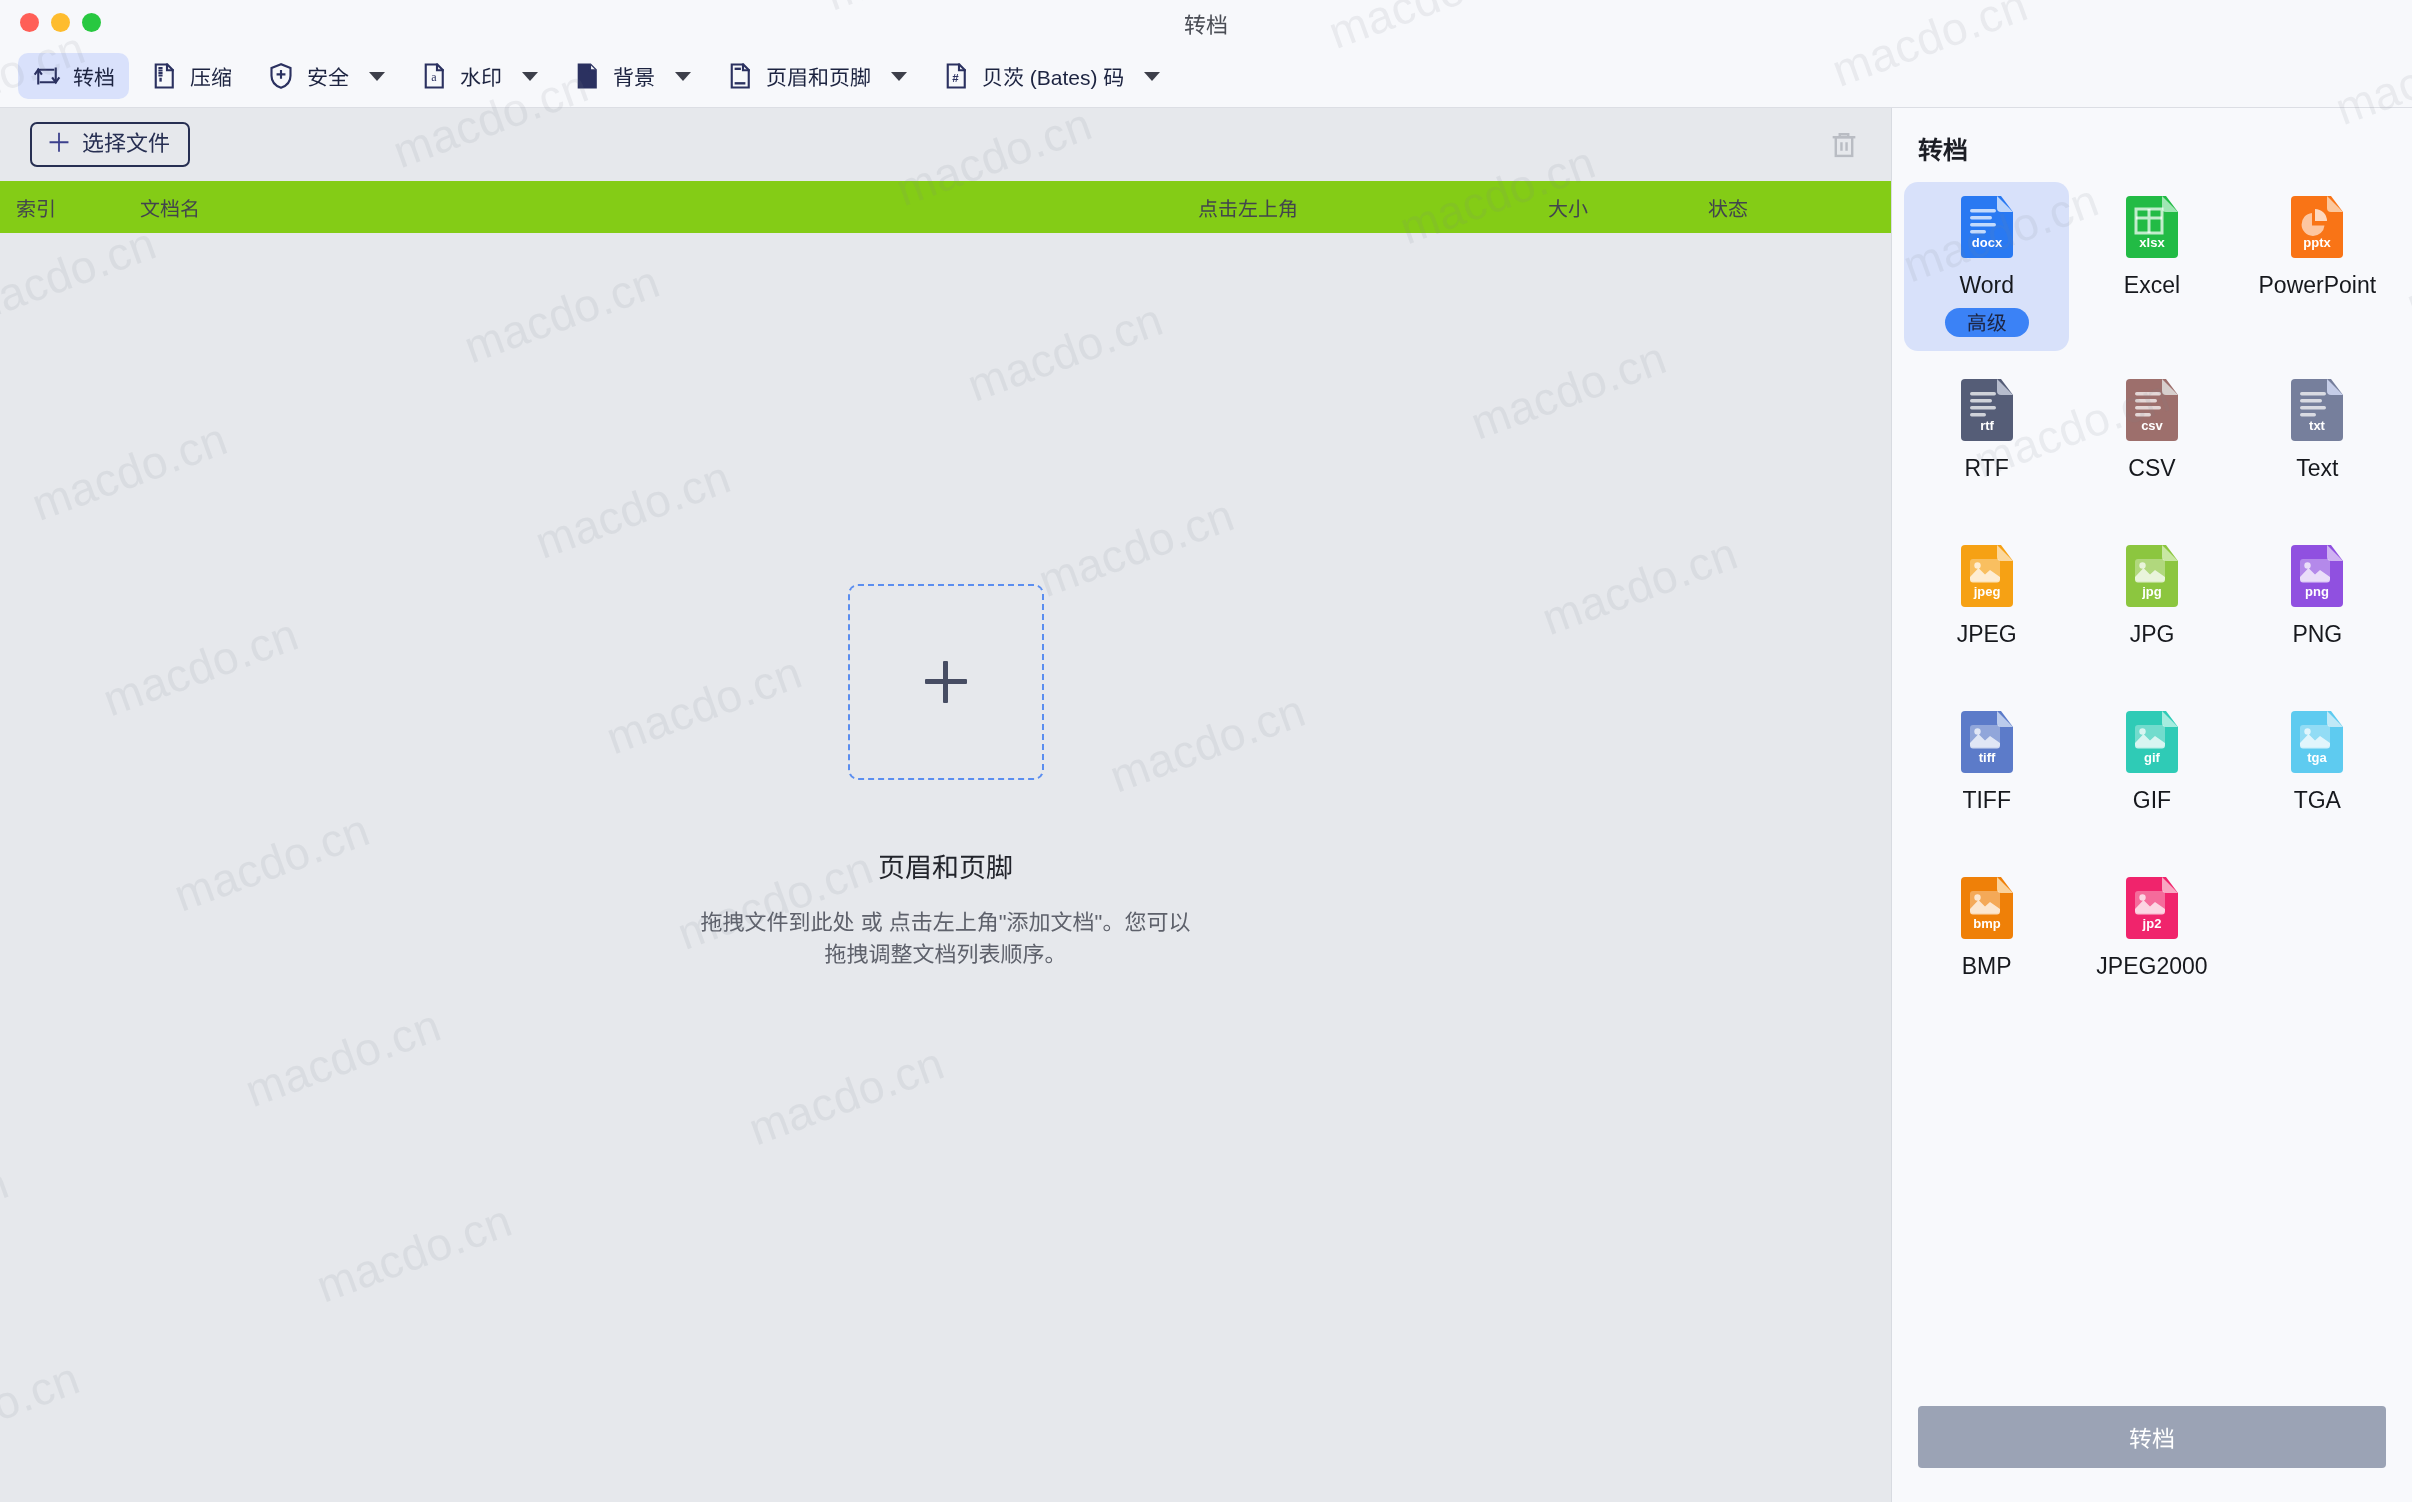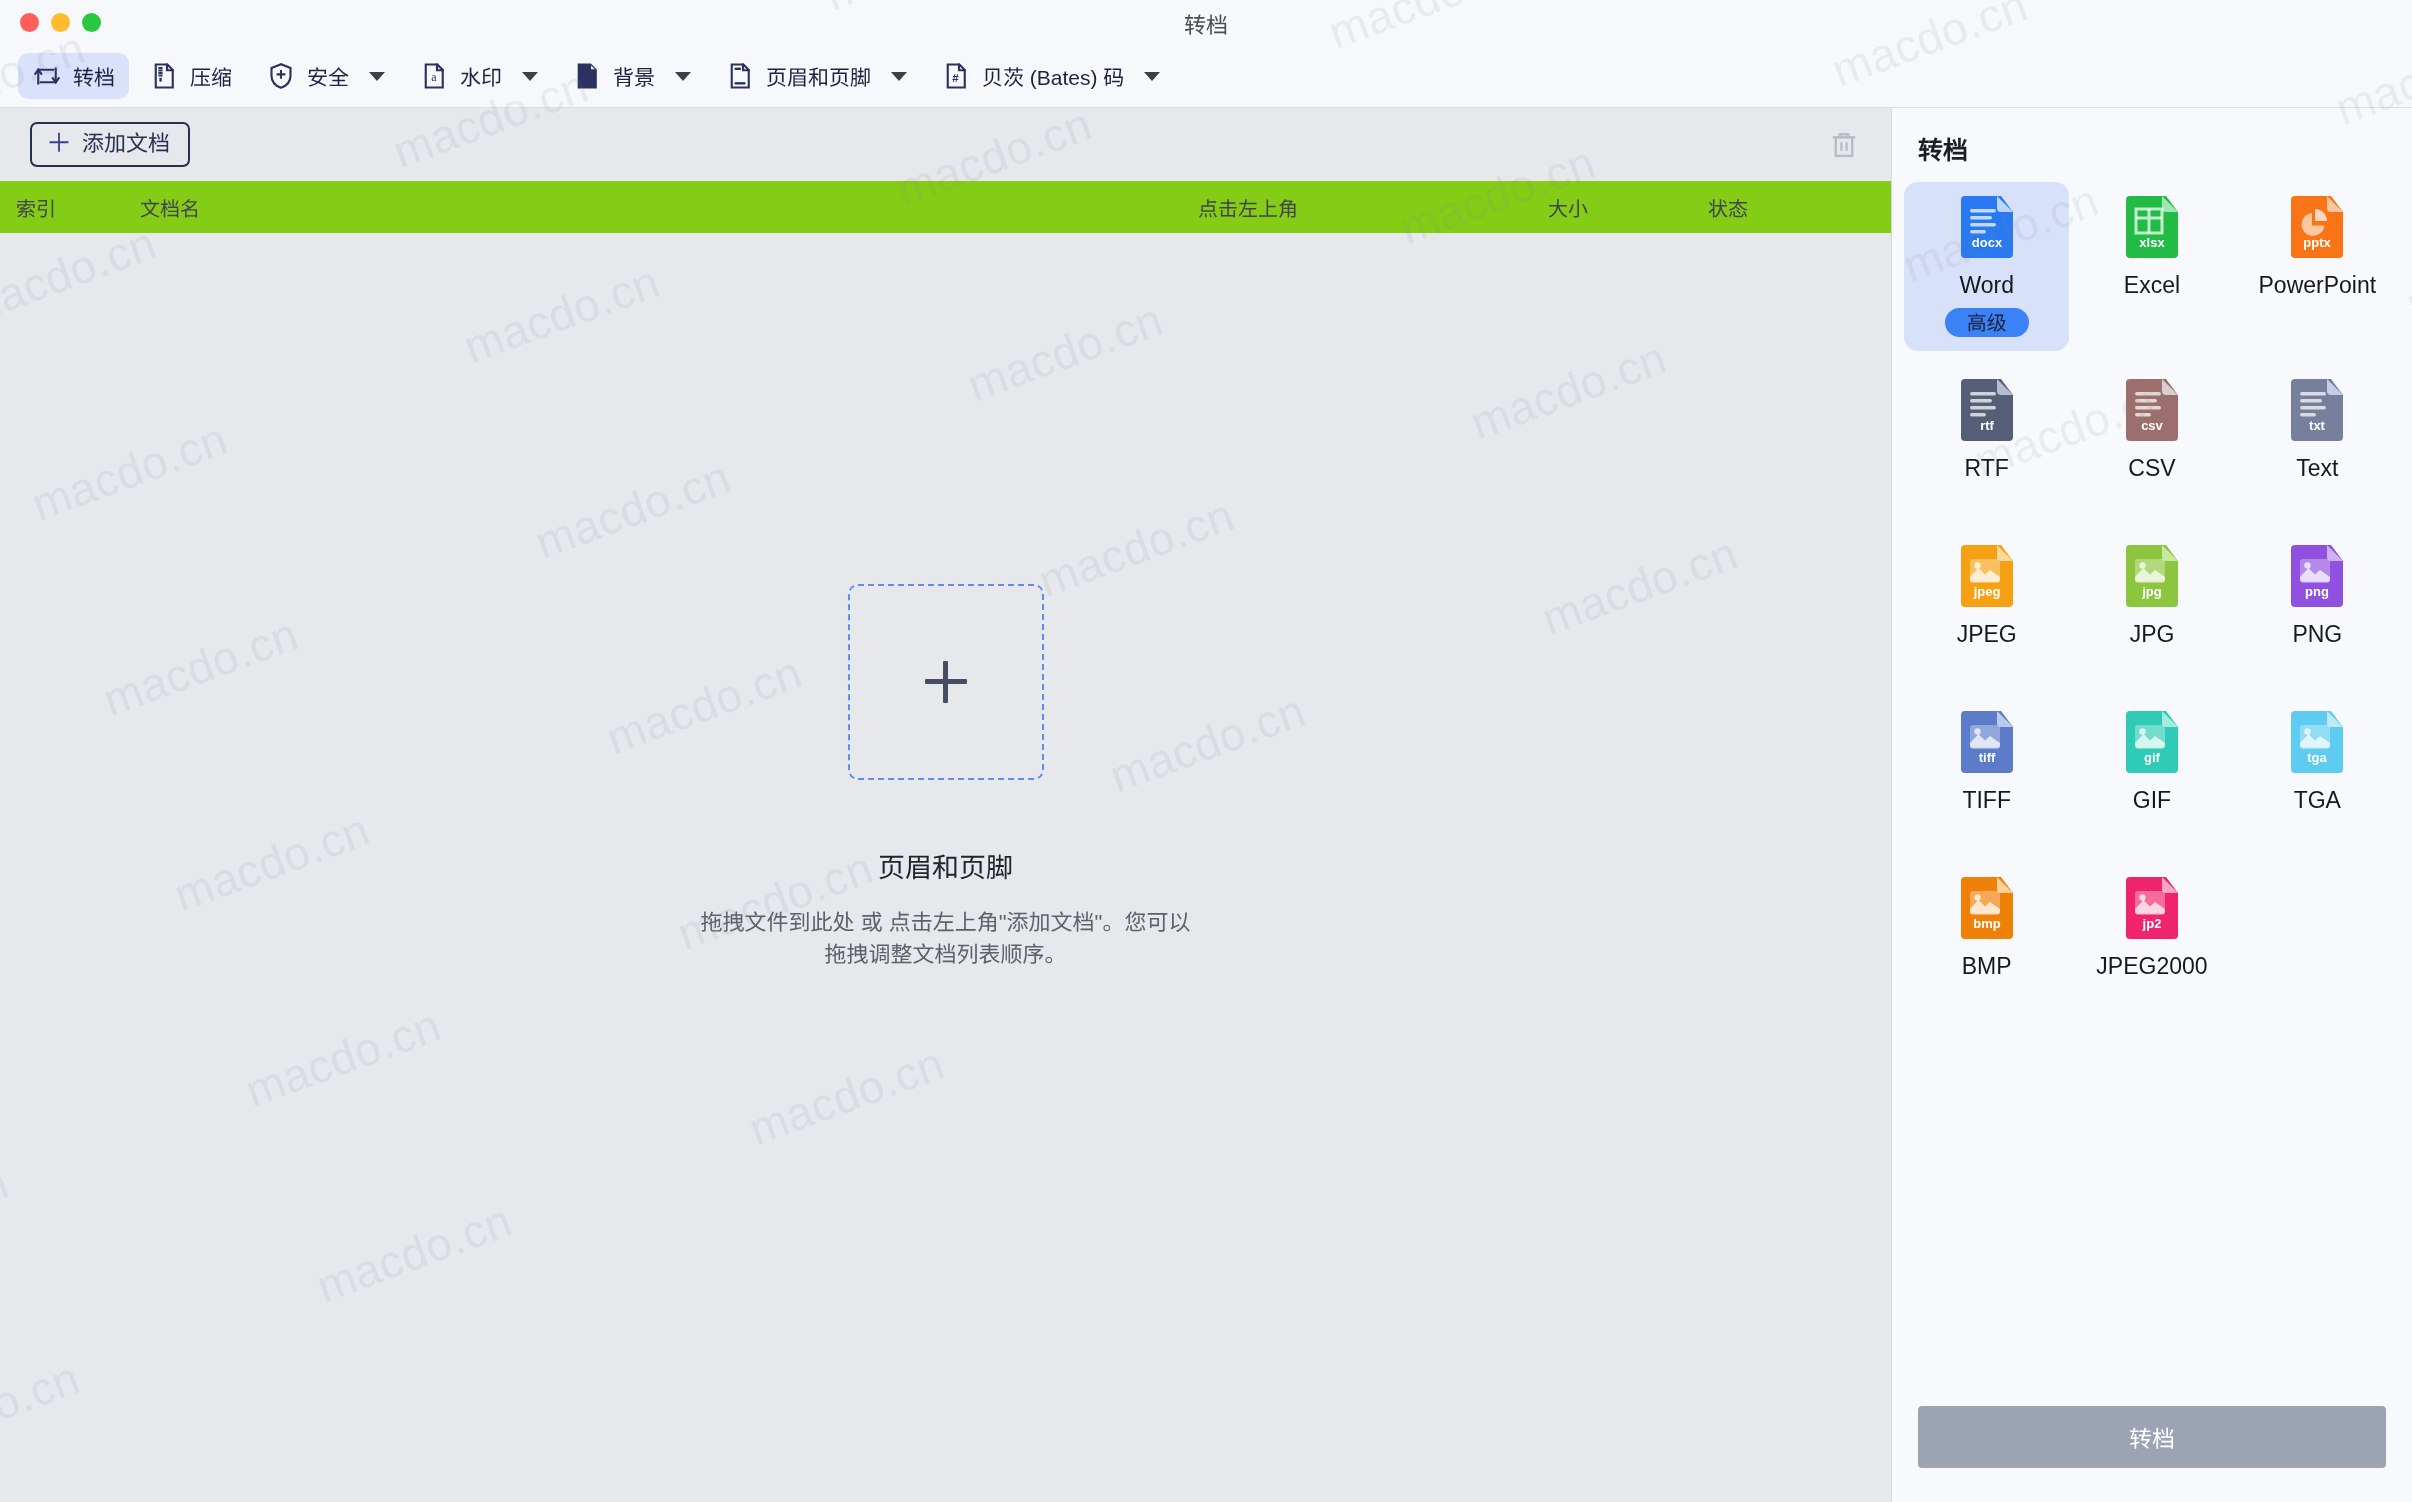--- a/index.html
+++ b/index.html
@@ -301,21 +301,21 @@
       </div>
     </div>
 
   <div class="body">
 
     <div class="left">
 
       <div class="doc-bar">
         <button class="add-doc-btn">
           <span class="plus-g">＋</span>
-          <span>添加文档</span>
+          <span>选择文件</span>
         </button>
         <button class="trash-btn">
           <svg width="34" height="34" viewBox="0 0 24 24" fill="none" stroke="#b9bcc3" stroke-width="1.7">
             <path d="M4 6.5h16"></path>
             <path d="M9 6.5V4.4h6V6.5"></path>
             <rect x="6.2" y="6.5" width="11.6" height="13.2"></rect>
             <path d="M10.2 10v6M13.8 10v6"></path>
           </svg>
         </button>
       </div>

